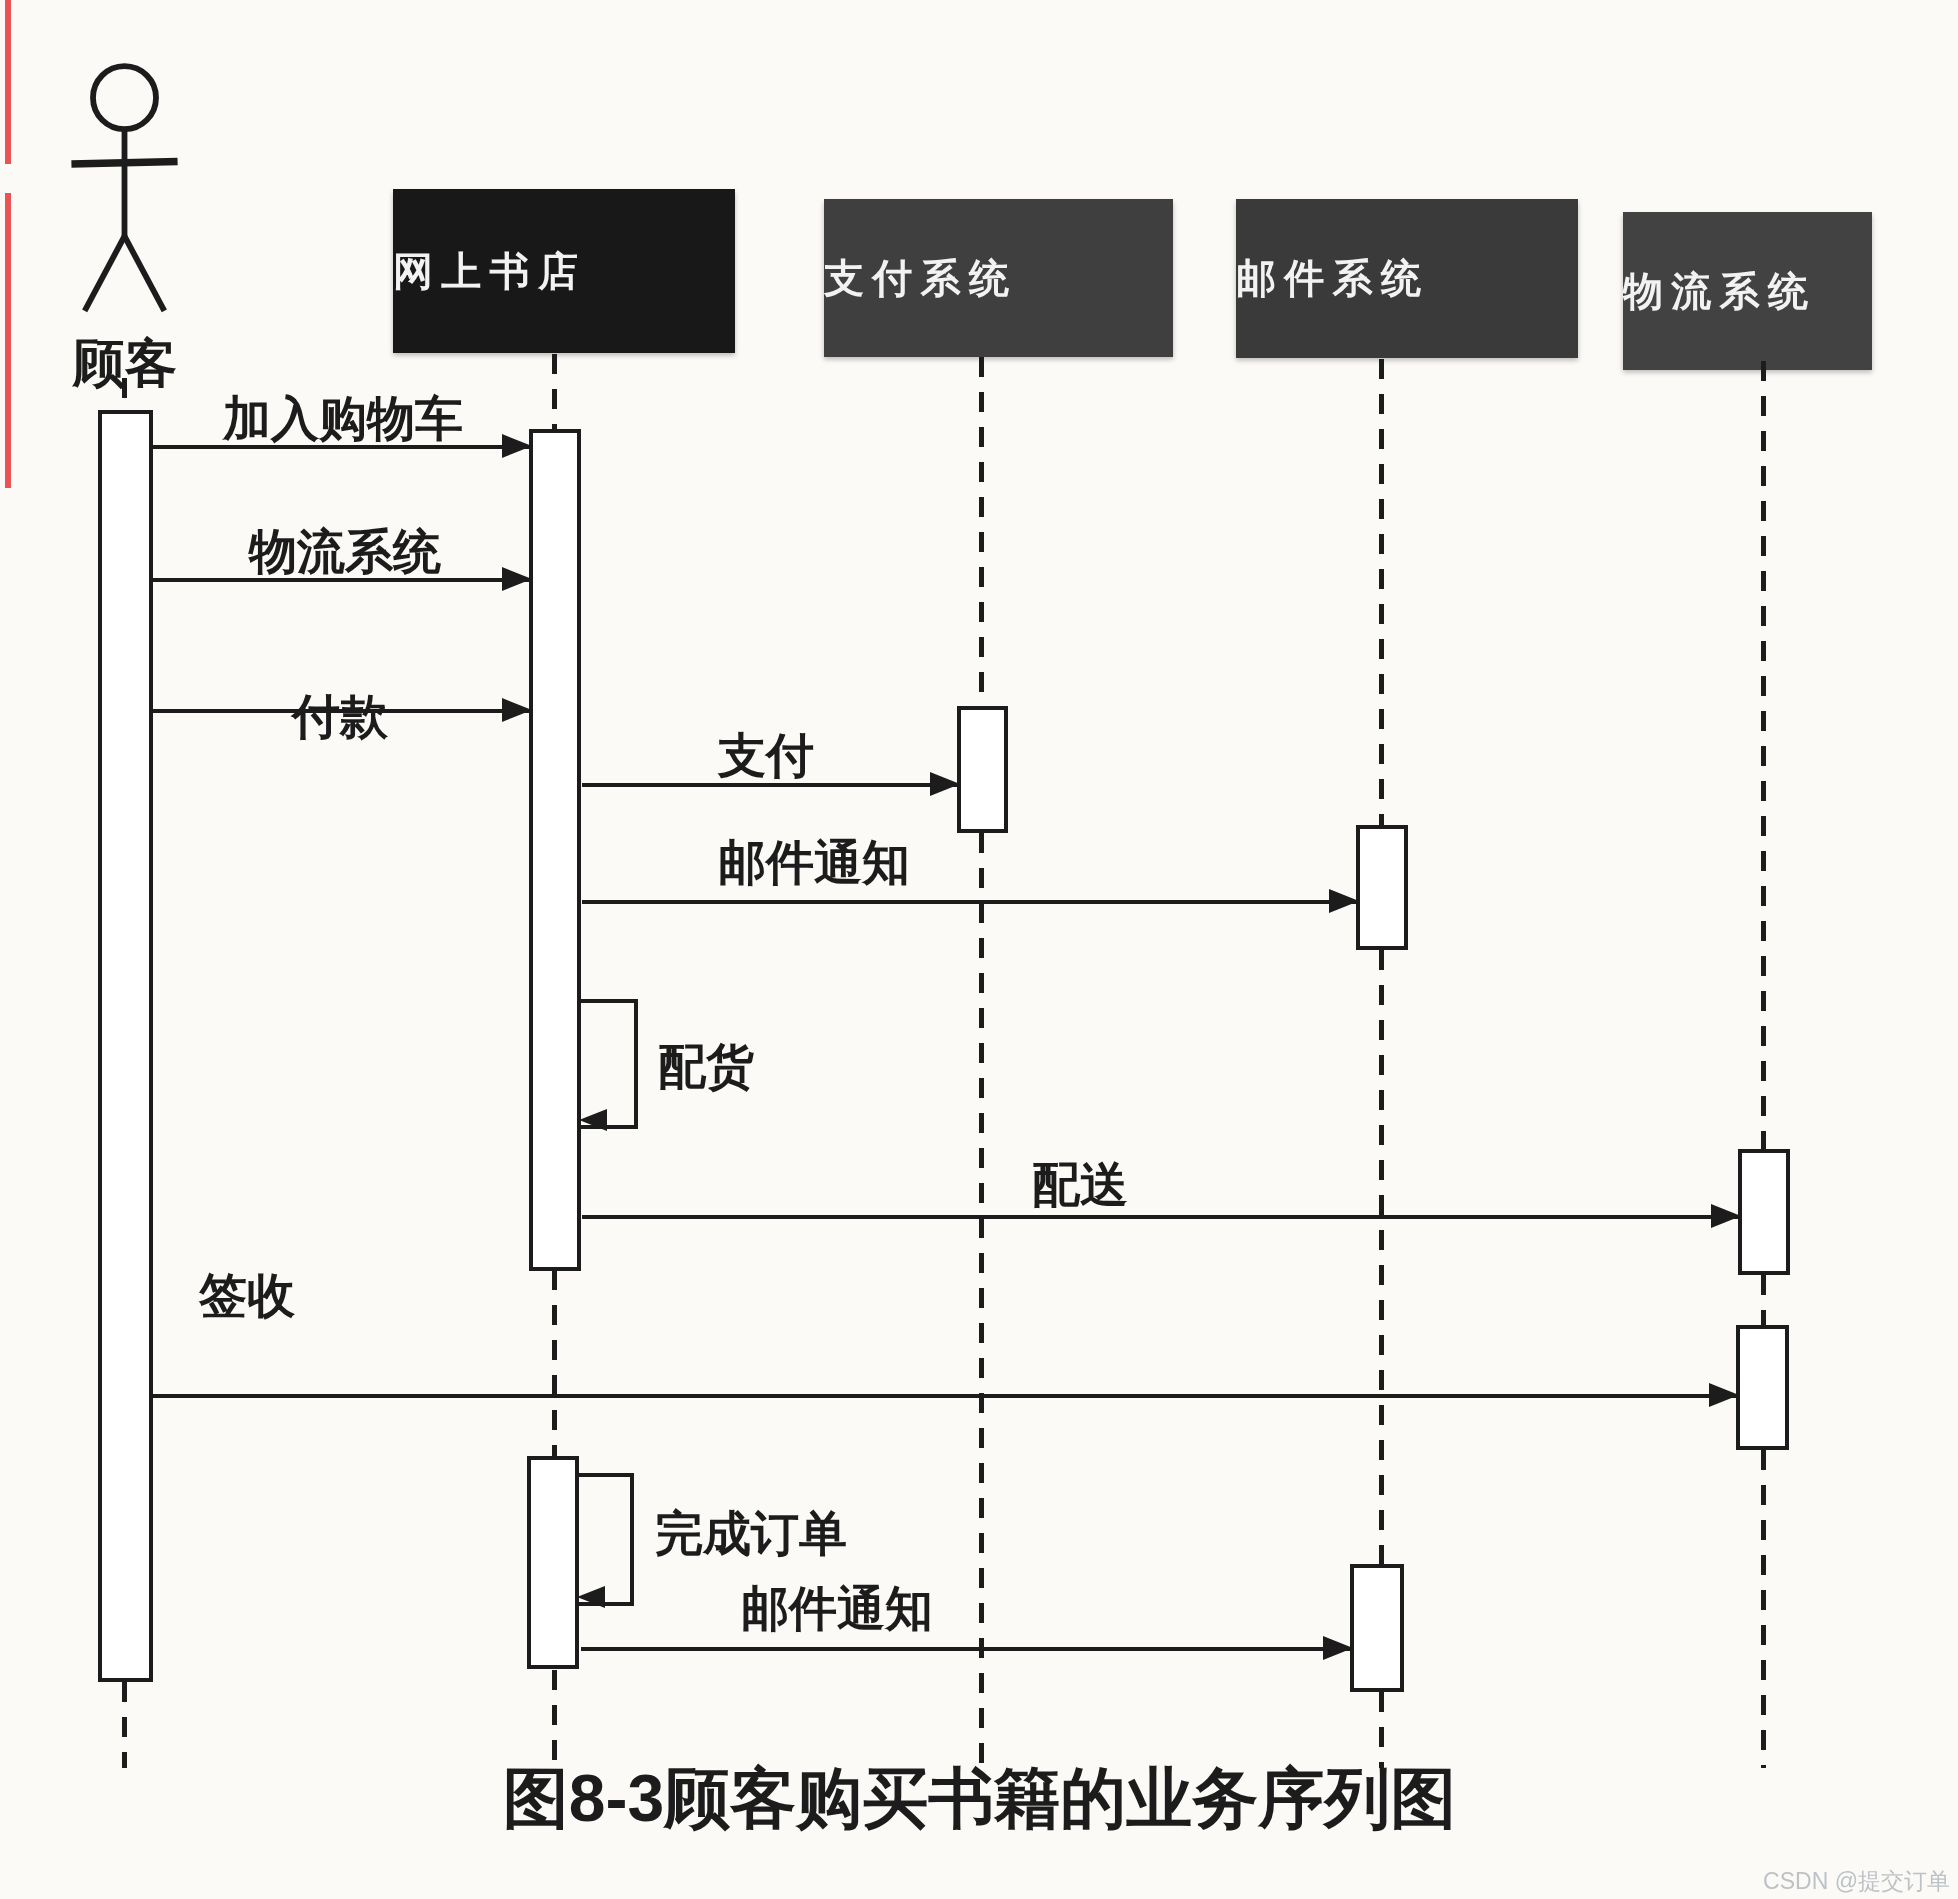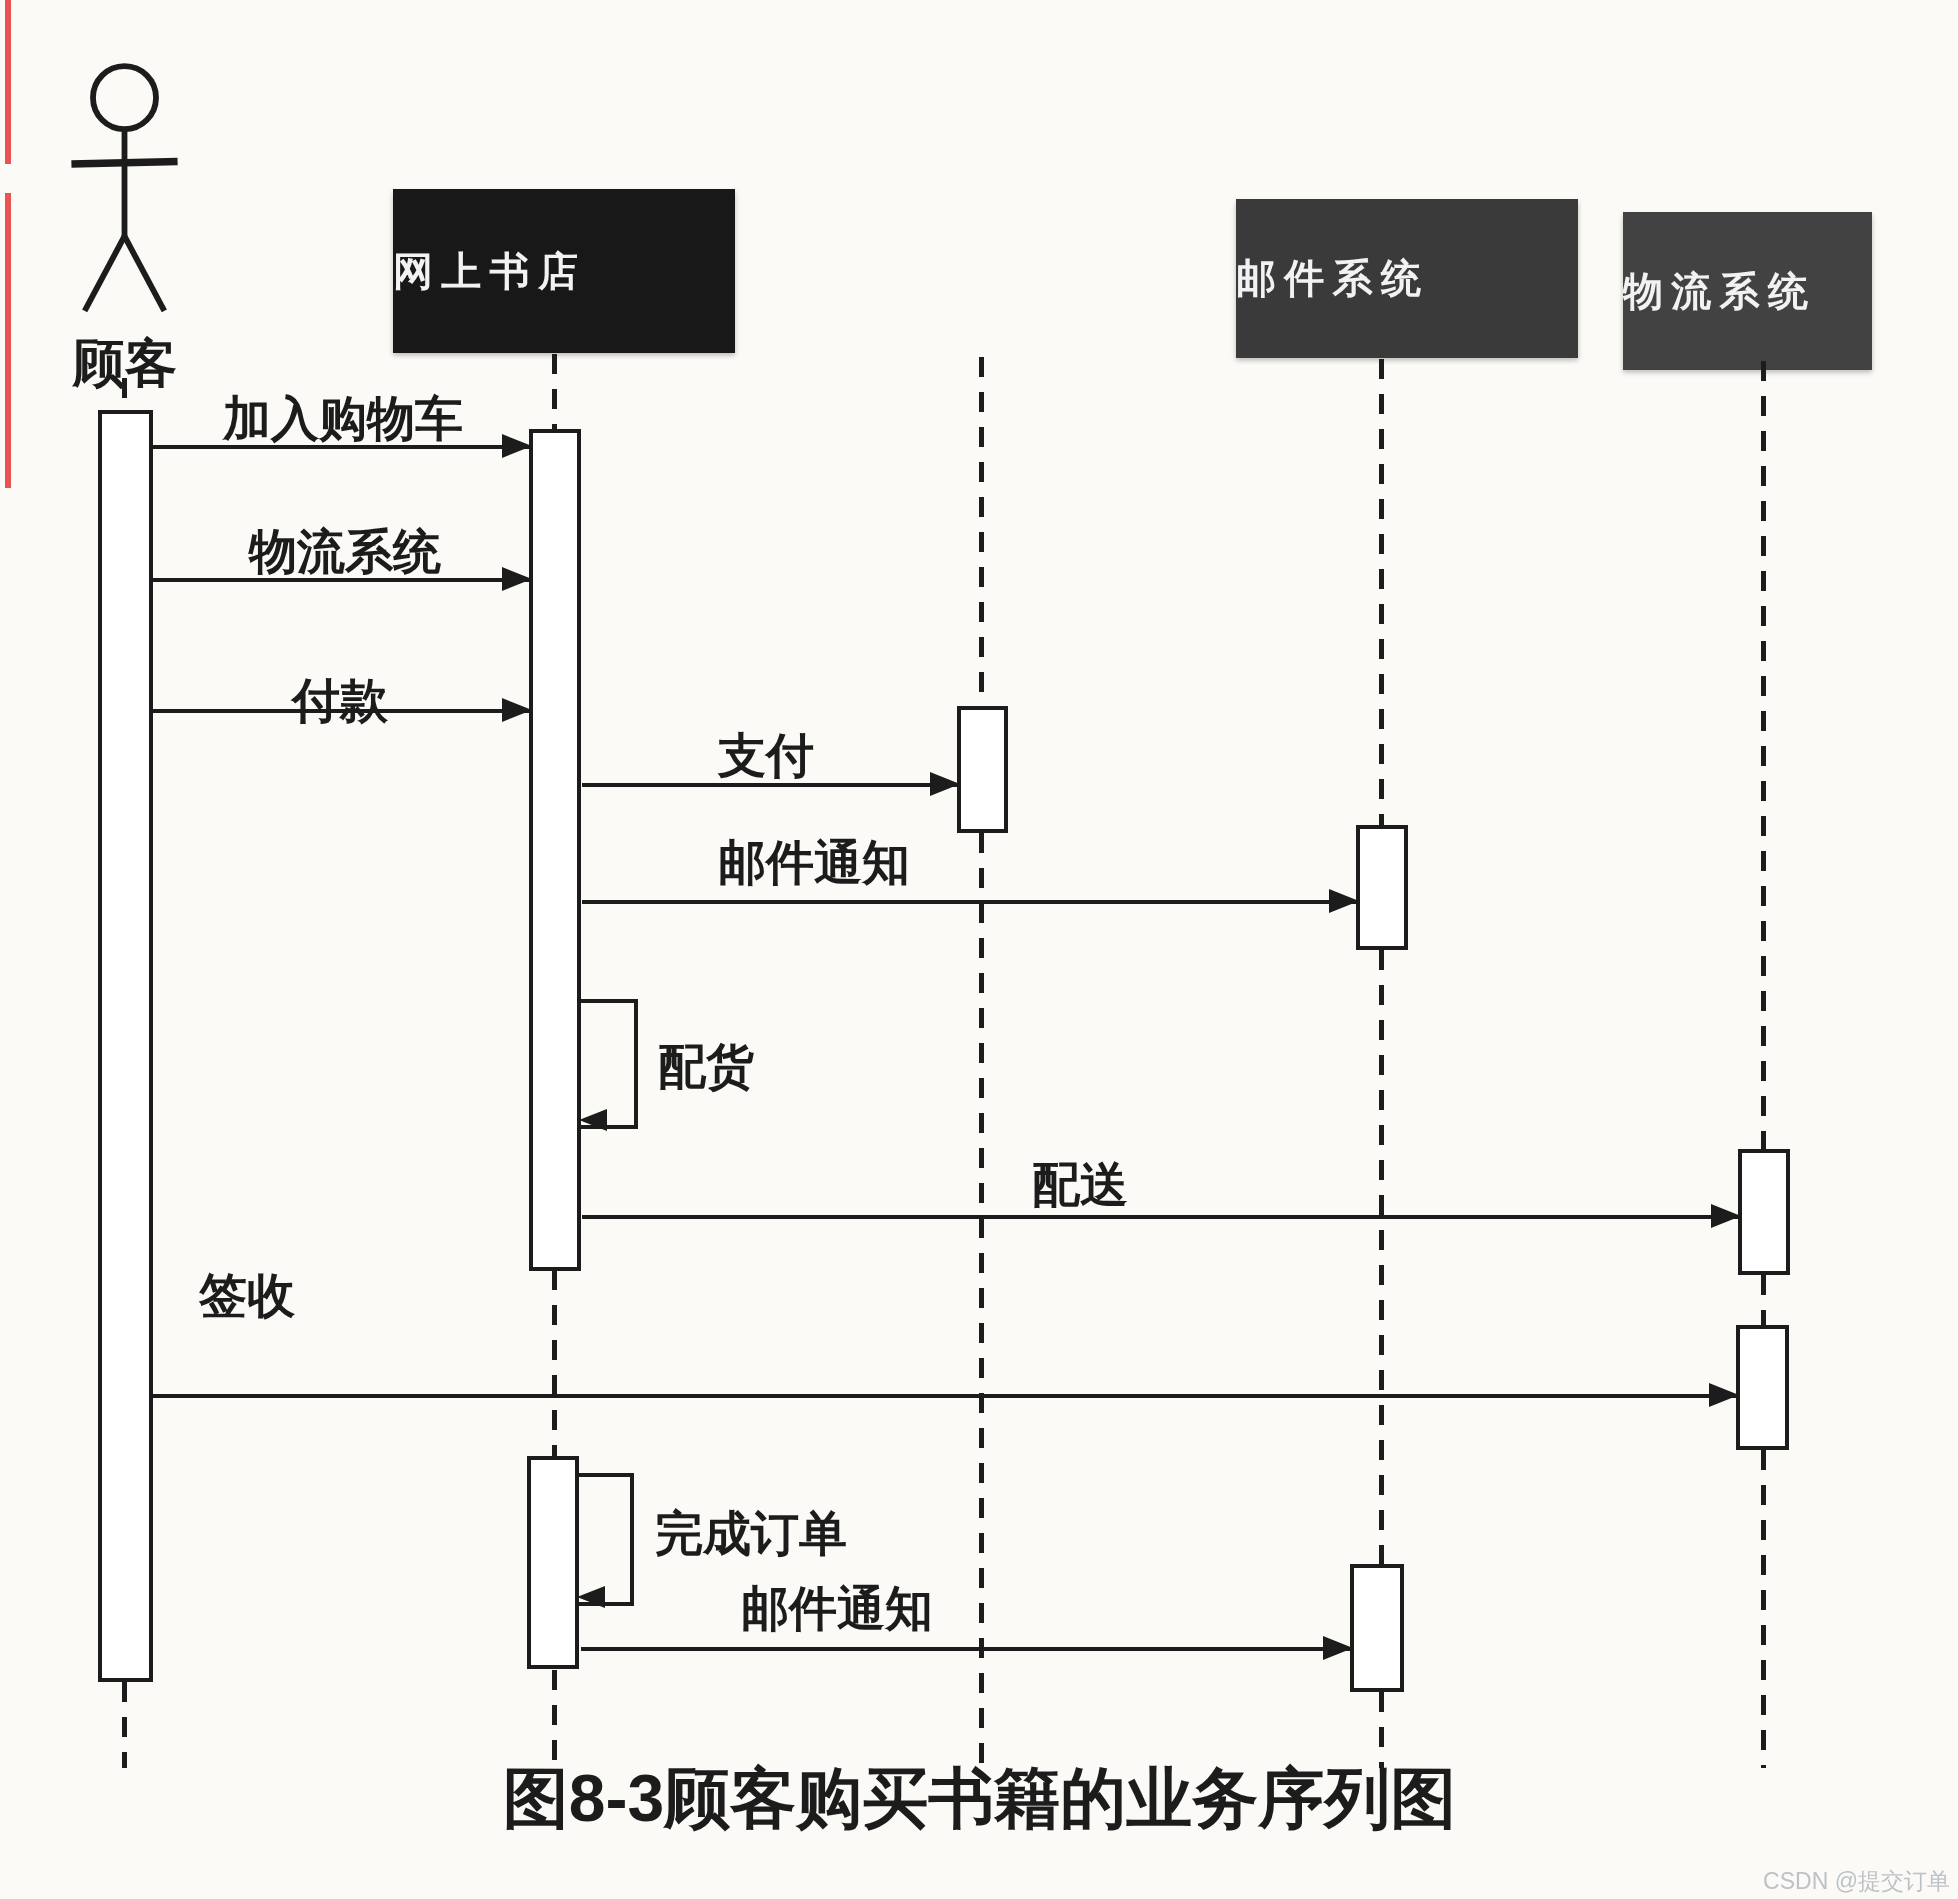--- a/index.html
+++ b/index.html
@@ -54,20 +54,23 @@
     <circle cx="110" cy="78" r="38" fill="none" stroke="#1c1c1c" stroke-width="7"></circle>
     <line x1="110" y1="116" x2="110" y2="245" stroke="#1c1c1c" stroke-width="7"></line>
     <line x1="46" y1="158" x2="174" y2="155" stroke="#1c1c1c" stroke-width="9"></line>
     <line x1="110" y1="245" x2="62" y2="335" stroke="#1c1c1c" stroke-width="7"></line>
     <line x1="110" y1="245" x2="158" y2="335" stroke="#1c1c1c" stroke-width="7"></line>
   </svg>
   <div class="actor-label" style="left:46px;top:309px;width:158px;margin-top:20px;">顾客</div>
 
   <div class="pbox" style="left:393px;top:189px;width:342px;height:164px;background:var(--p0);">
     <span>网上书店</span>
+  </div>
+  <div class="pbox" style="left:824px;top:199px;width:349px;height:158px;background:var(--p1);">
+    <span>支付系统</span>
   </div>
   <div class="pbox" style="left:1236px;top:199px;width:342px;height:159px;background:var(--p2);">
     <span>邮件系统</span>
   </div>
   <div class="pbox" style="left:1623px;top:212px;width:249px;height:158px;background:var(--p3);">
     <span>物流系统</span>
   </div>
 
   <div class="lifeline" style="left:122px;top:378px;height:32px;"></div>
   <div class="lifeline" style="left:122px;top:1682px;height:86px;"></div>
@@ -123,21 +126,21 @@
 
   <div class="loop" style="left:581px;top:999px;width:57px;height:130px;">
     <i class="headL"></i>
   </div>
   <div class="loop" style="left:579px;top:1473px;width:55px;height:133px;">
     <i class="headL"></i>
   </div>
 
   <div class="mlabel" style="left:223px;top:387px;">加入购物车</div>
   <div class="mlabel" style="left:249px;top:520px;">物流系统</div>
-  <div class="mlabel" style="left:292px;top:669px;">付款</div>
+  <div class="mlabel" style="left:292px;top:685px;">付款</div>
   <div class="mlabel" style="left:718px;top:724px;">支付</div>
   <div class="mlabel" style="left:718px;top:831px;">邮件通知</div>
   <div class="mlabel" style="left:658px;top:1035px;">配货</div>
   <div class="mlabel" style="left:1032px;top:1153px;">配送</div>
   <div class="mlabel" style="left:199px;top:1264px;">签收</div>
   <div class="mlabel" style="left:655px;top:1502px;">完成订单</div>
   <div class="mlabel" style="left:741px;top:1577px;">邮件通知</div>
 
   <div id="caption">
     <span class="num">图8-3</span><span>顾客购买书籍的业务序列图</span>

